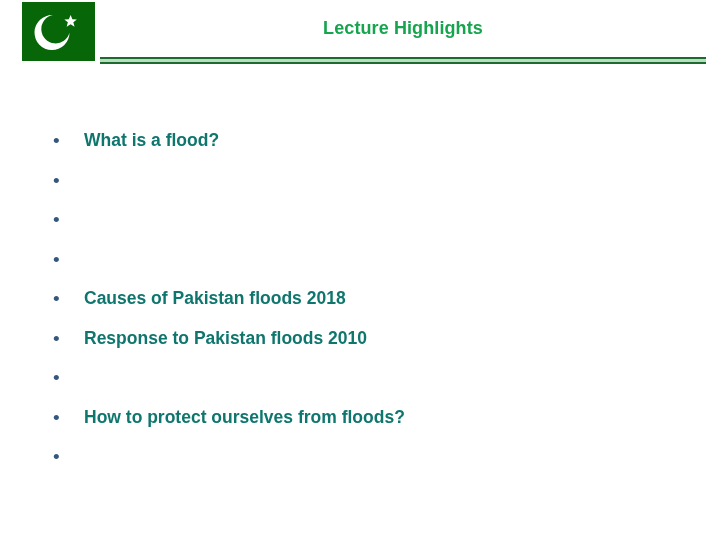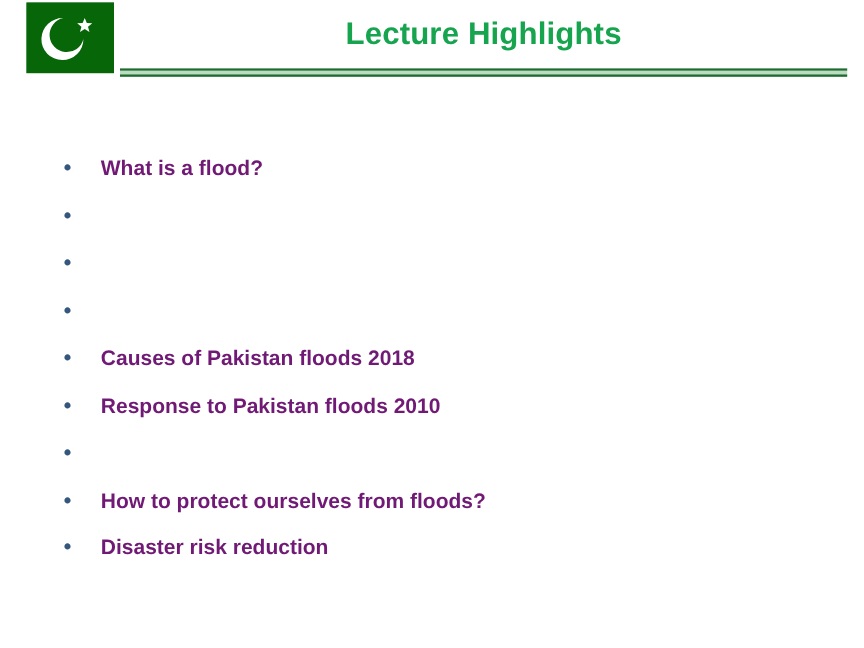--- a/index.html
+++ b/index.html
@@ -45,21 +45,21 @@
     width: 73px;
     height: 59px;
   }
 
   .slide-title {
     position: absolute;
     left: 100px;
     top: 12px;
     width: 606px;
     text-align: center;
-    font-size: 26px;
+    font-size: 18px;
     font-weight: bold;
     color: #16a44e;
     letter-spacing: 0.1px;
     line-height: 32px;
     white-space: nowrap;
   }
 
   .title-rule {
     position: absolute;
     left: 100px;
@@ -108,21 +108,21 @@
     line-height: 23px;
     color: #35577d;
     text-align: left;
     padding-left: 5px;
     box-sizing: border-box;
   }
   .bullet-text {
     flex: 1 1 auto;
     font-size: 17.5px;
     font-weight: bold;
-    color: #701a75;
+    color: #0f766e;
     line-height: 23px;
     white-space: pre;
     letter-spacing: 0px;
   }
 </style>
 </head>
 <body>
 
 <div class="slide">
 
@@ -179,18 +179,17 @@
       <span class="bullet-marker">•</span>
     </li>
 
     <li class="bullet-item">
       <span class="bullet-marker">•</span>
       <span class="bullet-text">How to protect ourselves from floods?</span>
     </li>
 
     <li class="bullet-item">
       <span class="bullet-marker">•</span>
-      <span class="bullet-text">Disaster risk reduction</span>
     </li>
 
   </ul>
 
 </div>
 
 </body></html>

